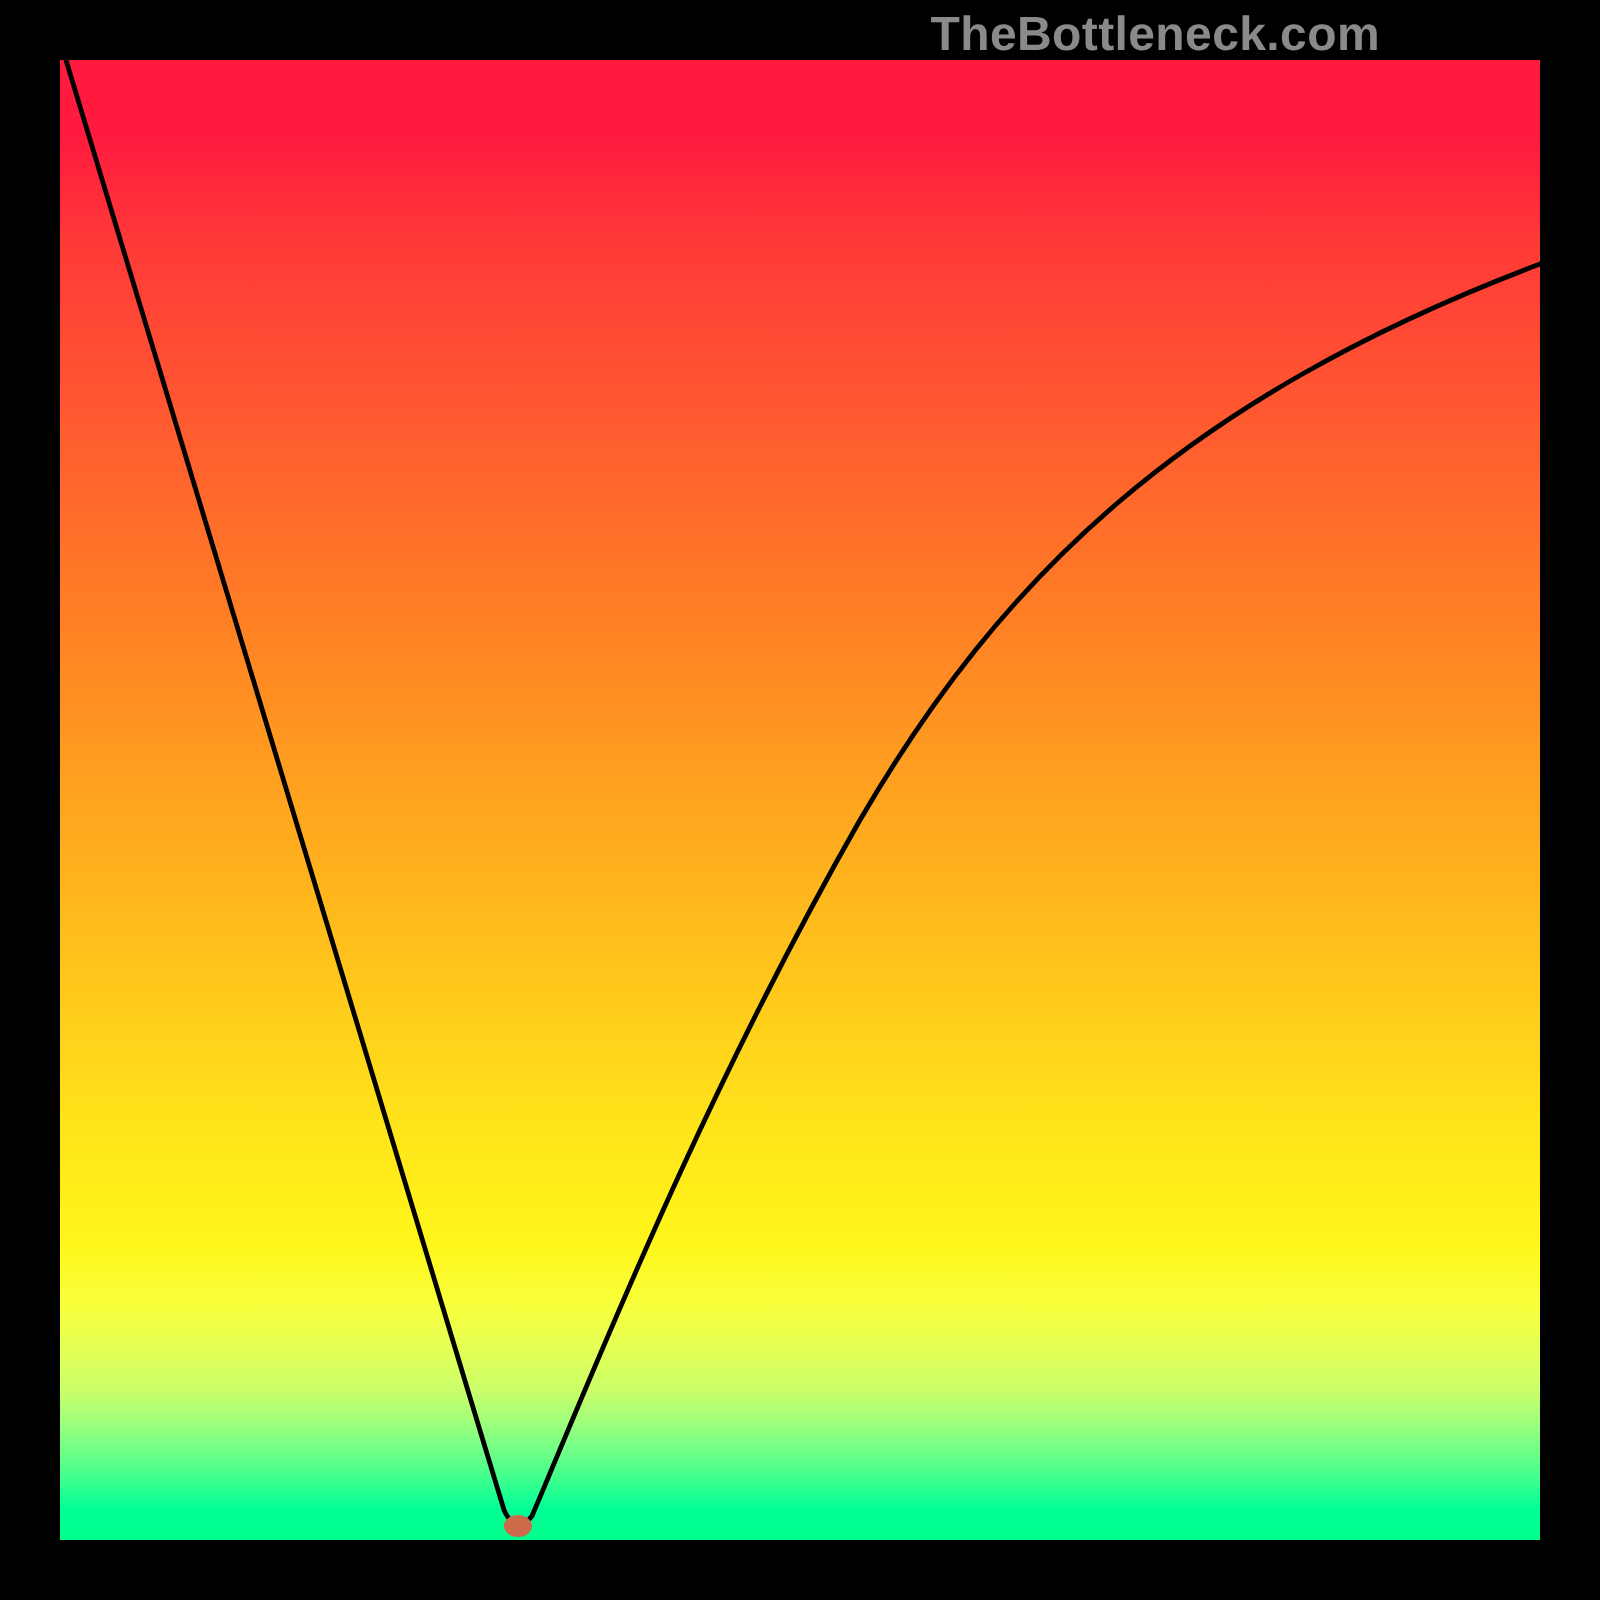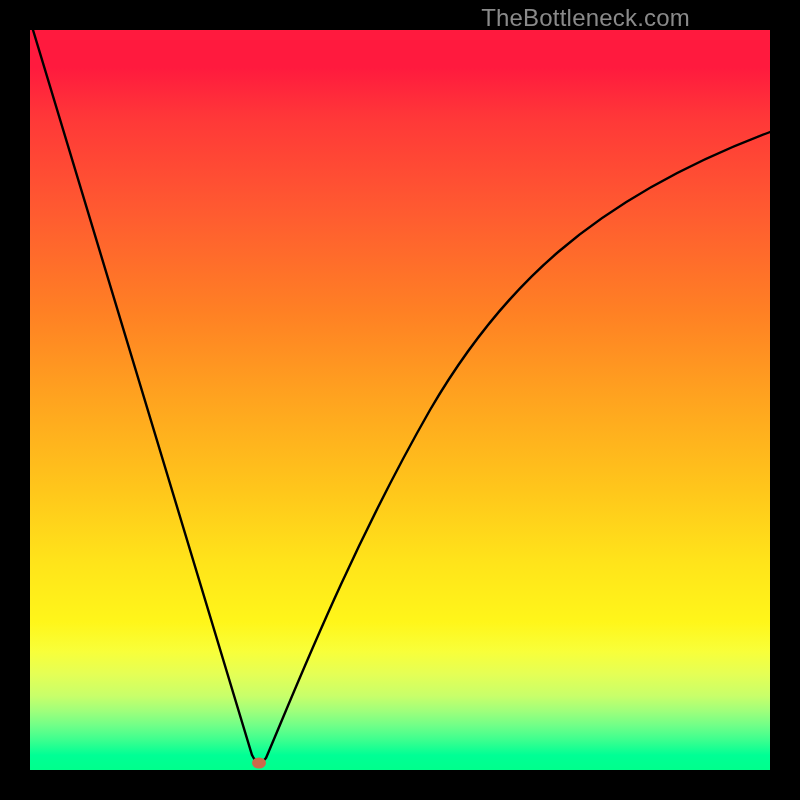--- a/index.html
+++ b/index.html
@@ -10,20 +10,21 @@
     background: #000000;
     overflow: hidden;
   }
   .frame {
     position: absolute;
     top: 0;
     left: 0;
     width: 704px;
     height: 800px;
     background: #000000;
+    font-weight: bold;
   }
   .plot-area {
     position: absolute;
     left: 30px;
     top: 30px;
     width: 740px;
     height: 740px;
     overflow: hidden;
   }
   .gradient {

